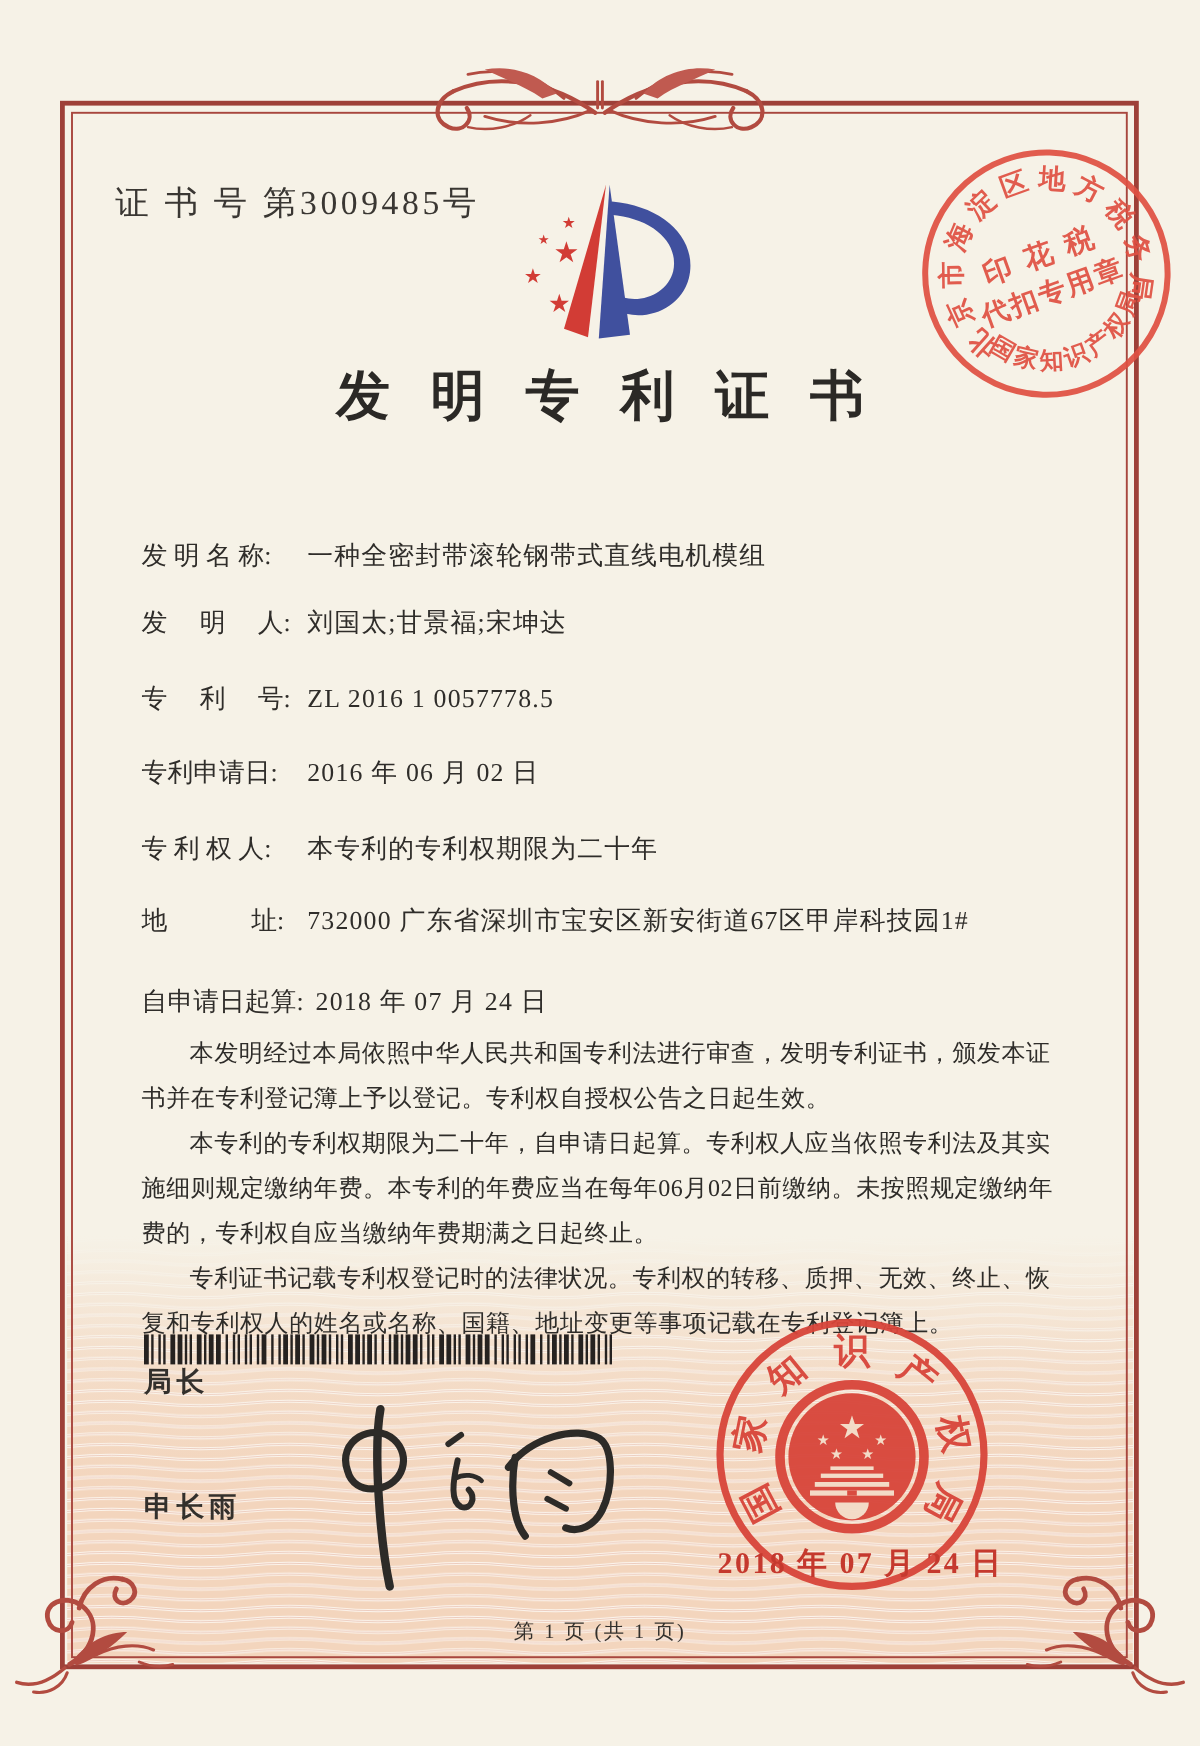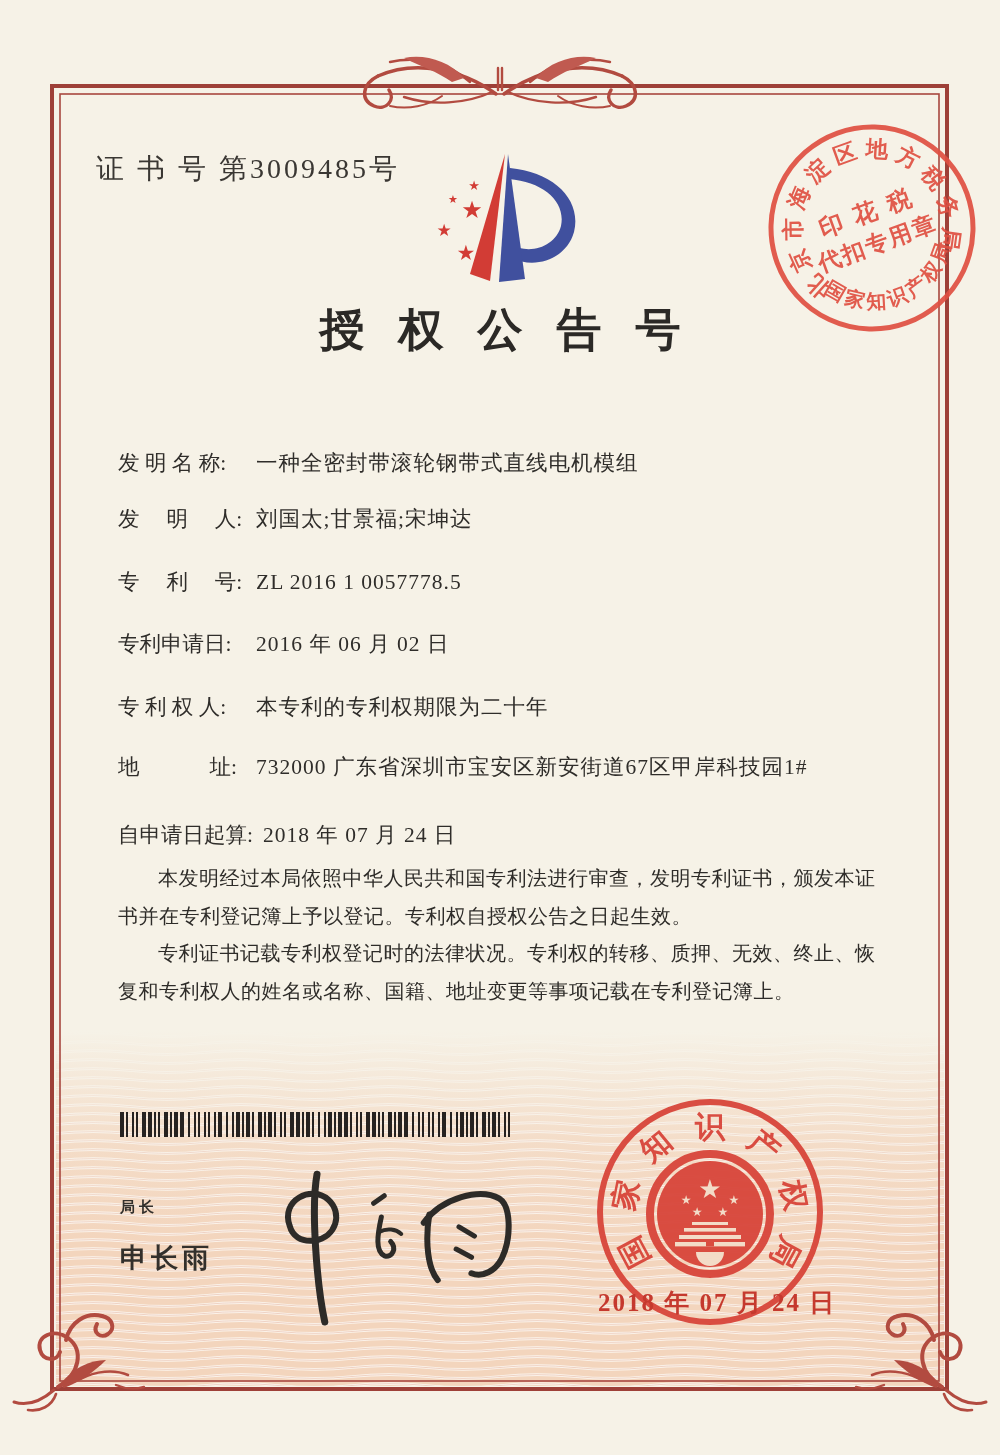--- a/index.html
+++ b/index.html
@@ -30,23 +30,23 @@
 
   
   .body-text{left:118px;top:860px;width:768px;font-size:20px;line-height:37.5px;color:#2e2c29;}
   .body-text p{margin:0;text-indent:2em;letter-spacing:0.5px;}
 
   
   .barcode{left:120px;top:1112px;width:398px;height:25px;}
   .barcode i{position:absolute;top:0;bottom:0;background:#262220;}
 
   
-  .issuer-post{left:120px;top:1198px;font-size:15px;font-weight:600;color:#33302c;
+  .issuer-post{left:120px;top:1136px;font-size:23px;font-weight:600;color:#33302c;
                font-family:"Liberation Sans","DejaVu Sans",sans-serif;letter-spacing:4px;}
-  .issuer-name{left:120px;top:1240px;font-size:27px;font-weight:600;color:#33302c;
+  .issuer-name{left:120px;top:1240px;font-size:23px;font-weight:600;color:#33302c;
                font-family:"Liberation Sans","DejaVu Sans",sans-serif;letter-spacing:4px;}
   .signature{left:255px;top:1158px;width:290px;height:178px;}
 
   
   .seal-date{left:598px;top:1286px;font-size:25px;font-weight:600;color:#c5392e;letter-spacing:2px;white-space:nowrap;}
   .footer{left:0;top:1348px;width:100%;text-align:center;font-size:17px;color:#33302c;letter-spacing:2px;}
 </style>
 </head>
 <body>
 
@@ -142,21 +142,21 @@
     <path d="M97,6 L82,133 L62,126 Z" fill="#d23c35"></path>
     <g fill="#d23c35" text-anchor="middle">
       <text x="66" y="42" font-size="13">★</text>
       <text x="45" y="55" font-size="11">★</text>
       <text x="64" y="70" font-size="24">★</text>
       <text x="36" y="88" font-size="17">★</text>
       <text x="58" y="112" font-size="21">★</text>
     </g>
   </svg>
 
-  <div class="abs title">授权公告号</div>
+  <div class="abs title">发明专利证书</div>
 
   <div class="abs fields">
     <div class="frow" style="top:448px">
       <span class="flabel">发 明 名 称:</span><span class="fval">一种全密封带滚轮钢带式直线电机模组</span>
     </div>
     <div class="frow" style="top:504px">
       <span class="flabel">发　 明　 人:</span><span class="fval">刘国太;甘景福;宋坤达</span>
     </div>
     <div class="frow" style="top:567px">
       <span class="flabel">专　 利　 号:</span><span class="fval">ZL 2016 1 0057778.5</span>
@@ -170,20 +170,21 @@
     <div class="frow" style="top:752px">
       <span class="flabel">地　　　 址:</span><span class="fval">732000 广东省深圳市宝安区新安街道67区甲岸科技园1#</span>
     </div>
     <div class="frow" style="top:820px">
       <span class="flabel">自申请日起算:</span><span class="fval">2018 年 07 月 24 日</span>
     </div>
   </div>
 
   <div class="abs body-text">
     <p>本发明经过本局依照中华人民共和国专利法进行审查，发明专利证书，颁发本证书并在专利登记簿上予以登记。专利权自授权公告之日起生效。</p>
+    <p>本专利的专利权期限为二十年，自申请日起算。专利权人应当依照专利法及其实施细则规定缴纳年费。本专利的年费应当在每年06月02日前缴纳。未按照规定缴纳年费的，专利权自应当缴纳年费期满之日起终止。</p>
     <p>专利证书记载专利权登记时的法律状况。专利权的转移、质押、无效、终止、恢复和专利权人的姓名或名称、国籍、地址变更等事项记载在专利登记簿上。</p>
   </div>
 
   <div class="abs barcode">
       <i style="left:0px;width:4px"></i>
       <i style="left:6px;width:2px"></i>
       <i style="left:12px;width:2px"></i>
       <i style="left:16px;width:2px"></i>
       <i style="left:22px;width:4px"></i>
       <i style="left:28px;width:4px"></i>
@@ -301,14 +302,15 @@
           <rect x="-35" y="30" width="70" height="4.4"></rect>
           <rect x="-4" y="30" width="8" height="4.4" fill="#d8453a"></rect>
           <path d="M-14,40 a14,14 0 0 0 28,0 z"></path>
         </g>
       </g>
     </g>
   </svg>
 
   <div class="abs seal-date">2018 年 07 月 24 日</div>
 
+  <div class="abs footer">第 1 页 (共 1 页)</div>
 
 </div>
 
 </body></html>

